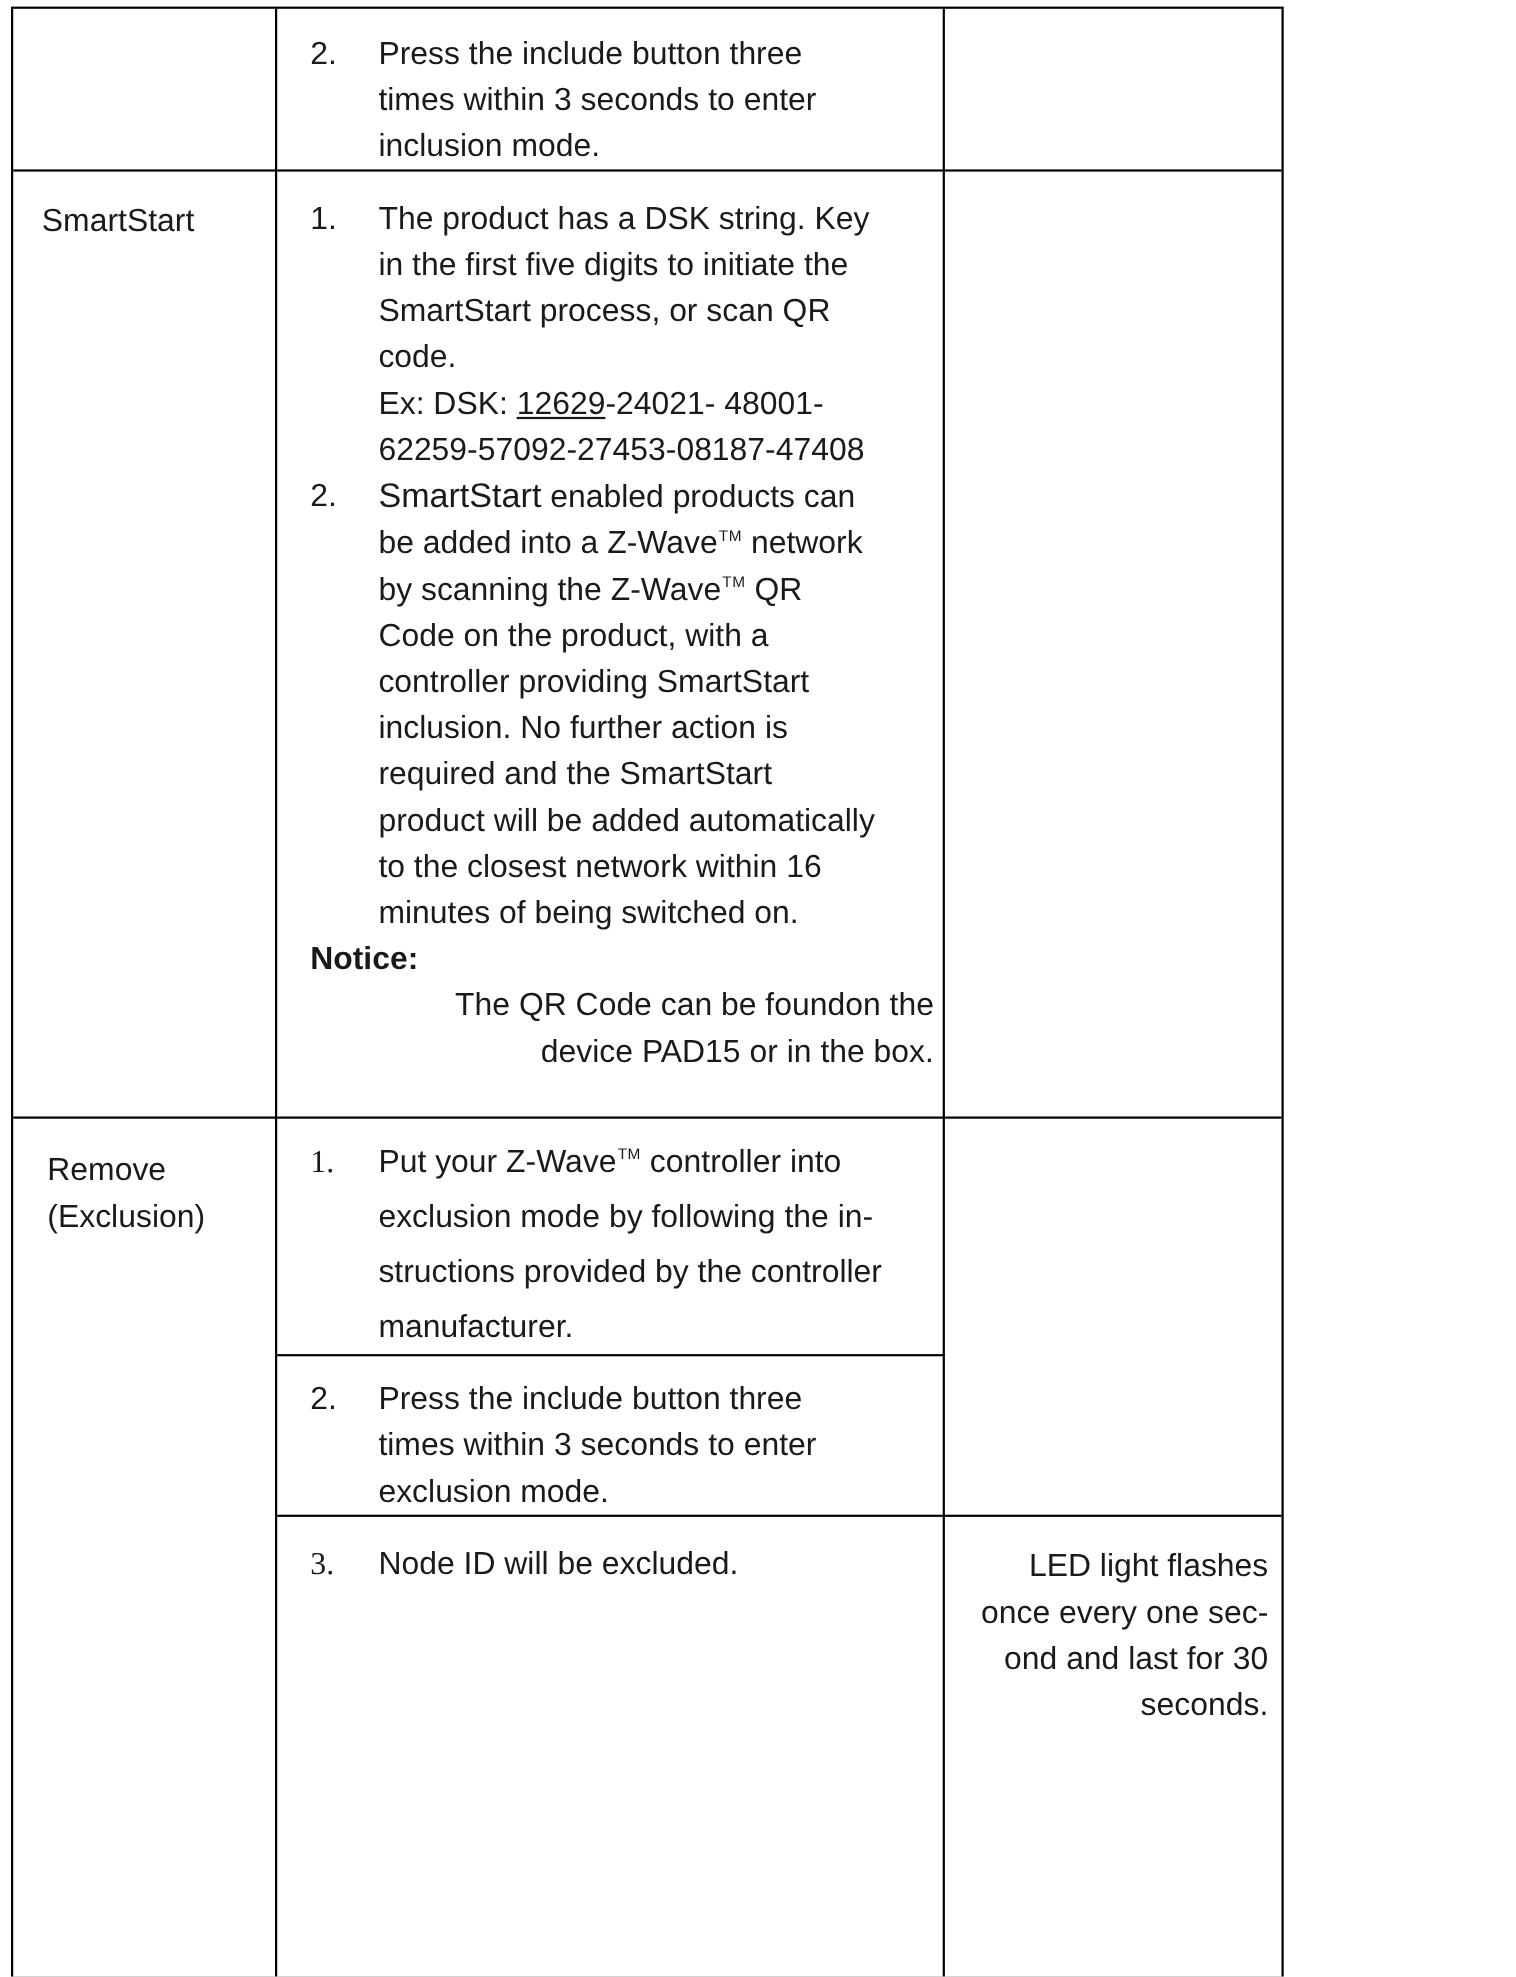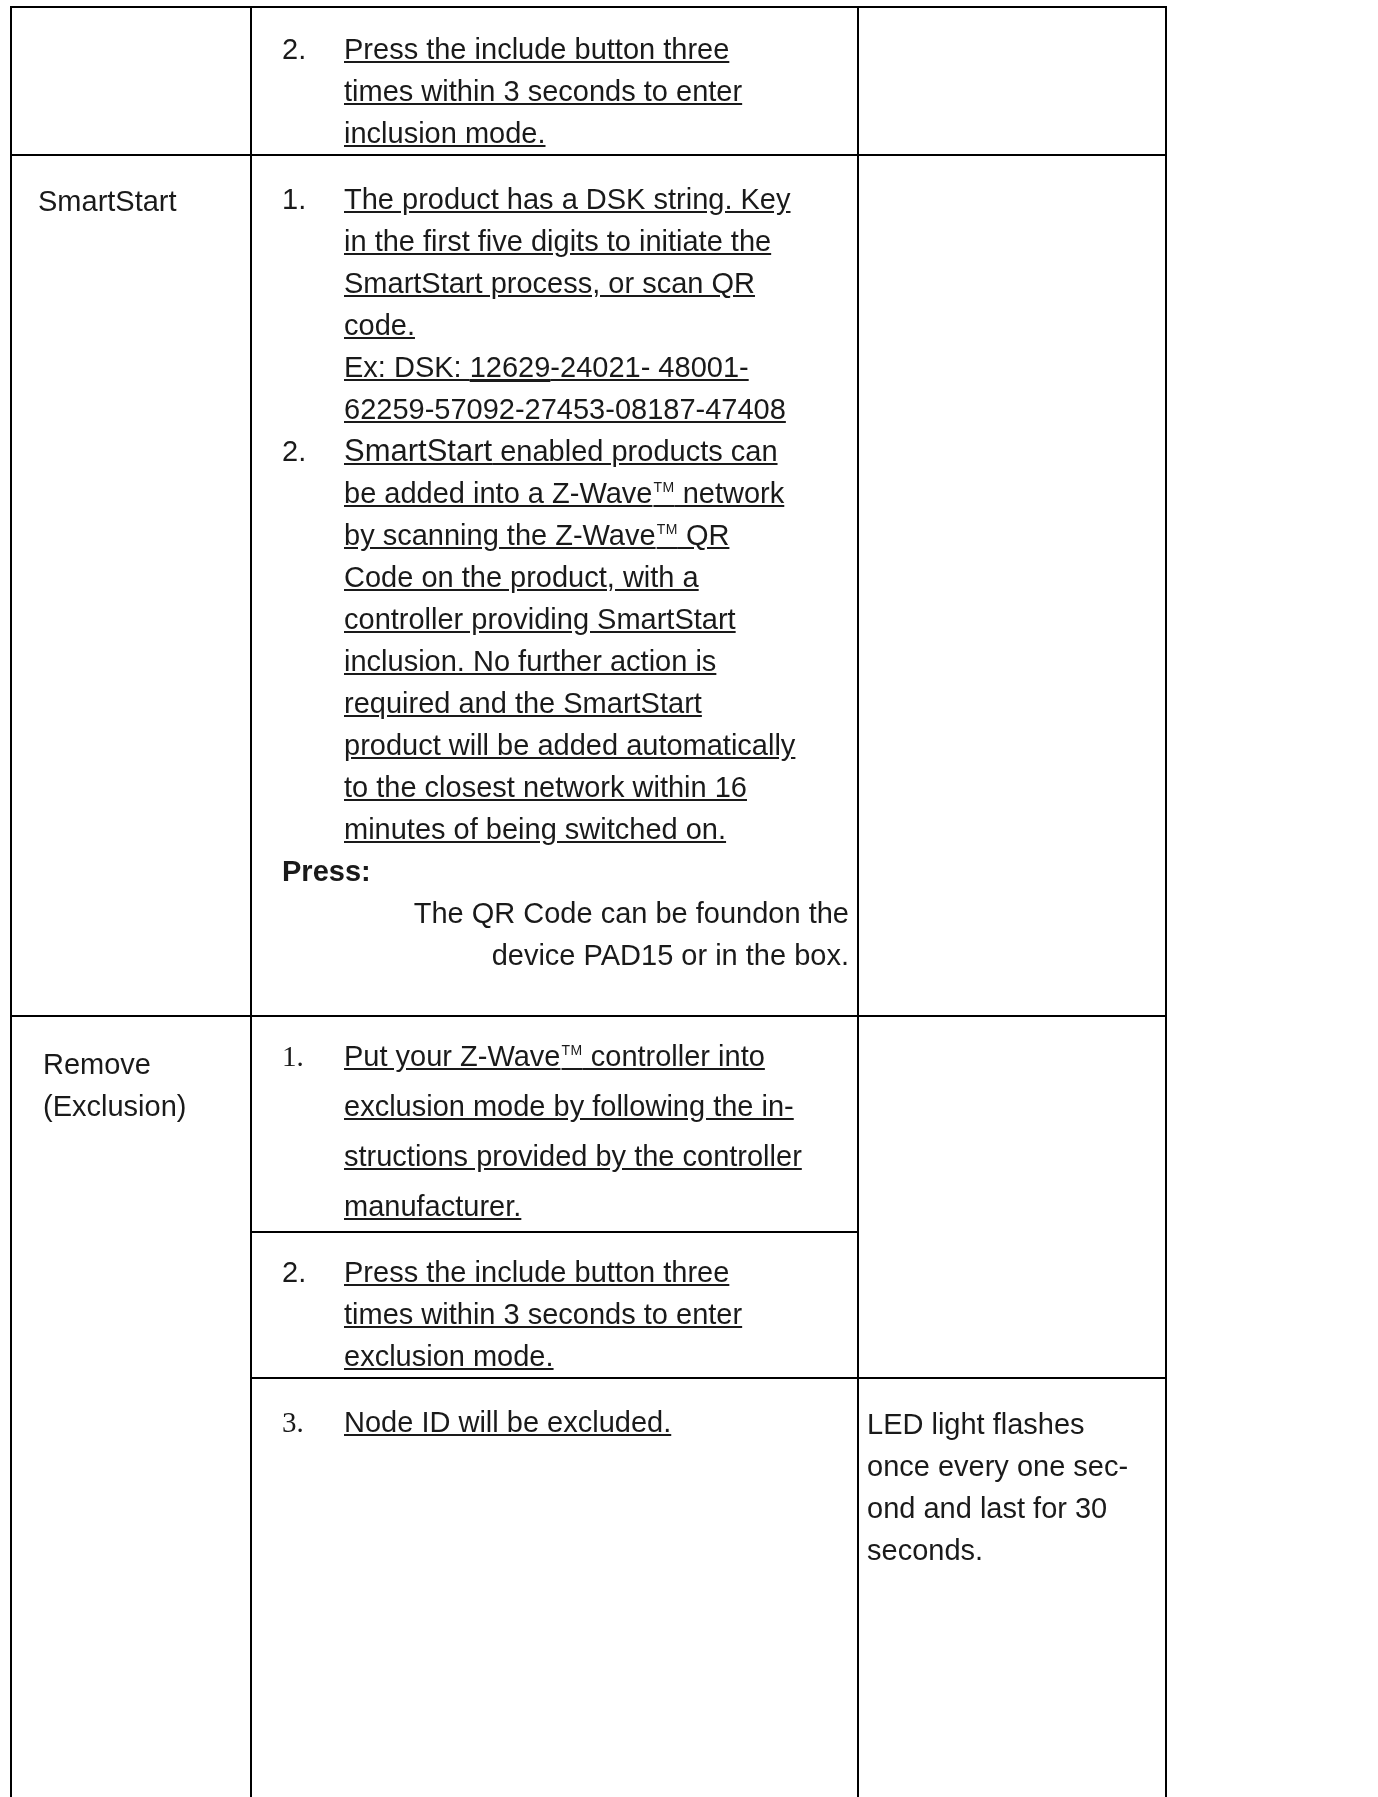--- a/index.html
+++ b/index.html
@@ -54,29 +54,29 @@
 
   .mid-cell { padding: 20px 8px 0 30px; }
   .c-r2m { padding-top: 22px; }
   .c-r3m { padding-top: 14px; }
   .c-r4m { padding-top: 18px; }
   .c-r5m { padding-top: 22px; }
 
   .step { display: flex; align-items: flex-start; }
   .step .num { width: 62px; flex: none; }
   .step .num.serif { font-family: "Liberation Serif", serif; }
-  .step .text { flex: 1; white-space: pre-line; text-decoration: underline; }
+  .step .text { flex: 1; white-space: pre-line; }
 
   .wide-lines { line-height: 50px; }
 
   .notice { margin-top: 0px; }
   .notice-label { font-weight: bold; }
   .notice-text { margin-left: 62px; white-space: pre-line; text-align: right; }
 
-  .led-cell { padding: 24px 12px 0 8px; white-space: pre-line; }
+  .led-cell { padding: 24px 12px 0 26px; white-space: pre-line; text-align: right; }
 
   .sup {
     font-size: 14px;
     vertical-align: super;
     line-height: 0;
     letter-spacing: 0.5px;
     margin-left: 1px;
   }
   .underline { text-decoration: underline; text-underline-offset: 3px; }
   .alt-font { font-size: 31px; }
@@ -116,21 +116,21 @@
 by scanning the Z-Wave</span><span class="sup">TM</span><span> QR
 Code on the product, with a
 controller providing SmartStart
 inclusion. No further action is
 required and the SmartStart
 product will be added automatically
 to the closest network within 16
 minutes of being switched on.</span></span>
       </div>
       <div class="notice">
-        <div class="notice-label">Press:</div>
+        <div class="notice-label">Notice:</div>
         <div class="notice-text">The QR Code can be foundon the
 device PAD15 or in the box.</div>
       </div>
     </div>
     <div class="cell col3 c-r2r"></div>
 
     <div class="cell label-cell c-removeL no-bottom">Remove
 (Exclusion)</div>
 
     <div class="cell mid-cell c-r3m">

